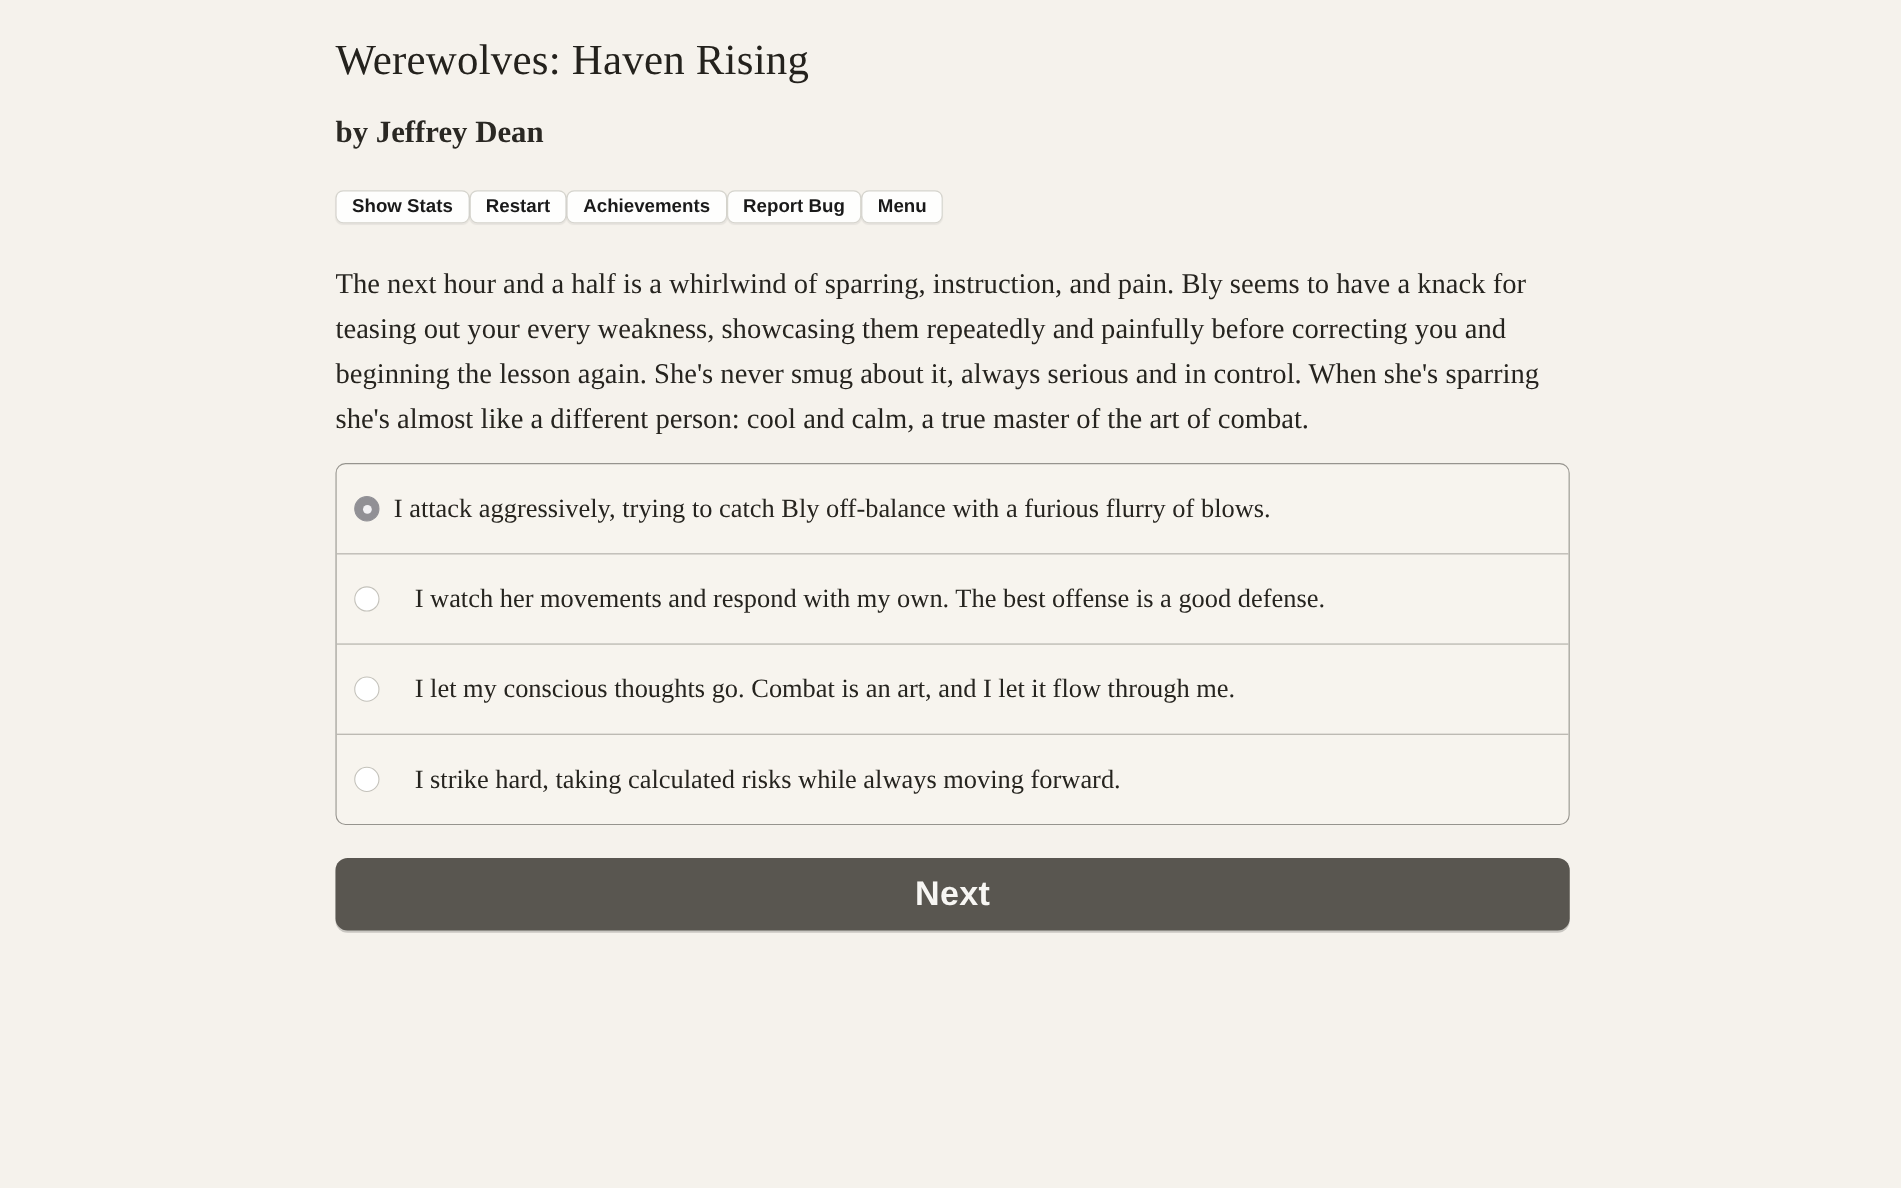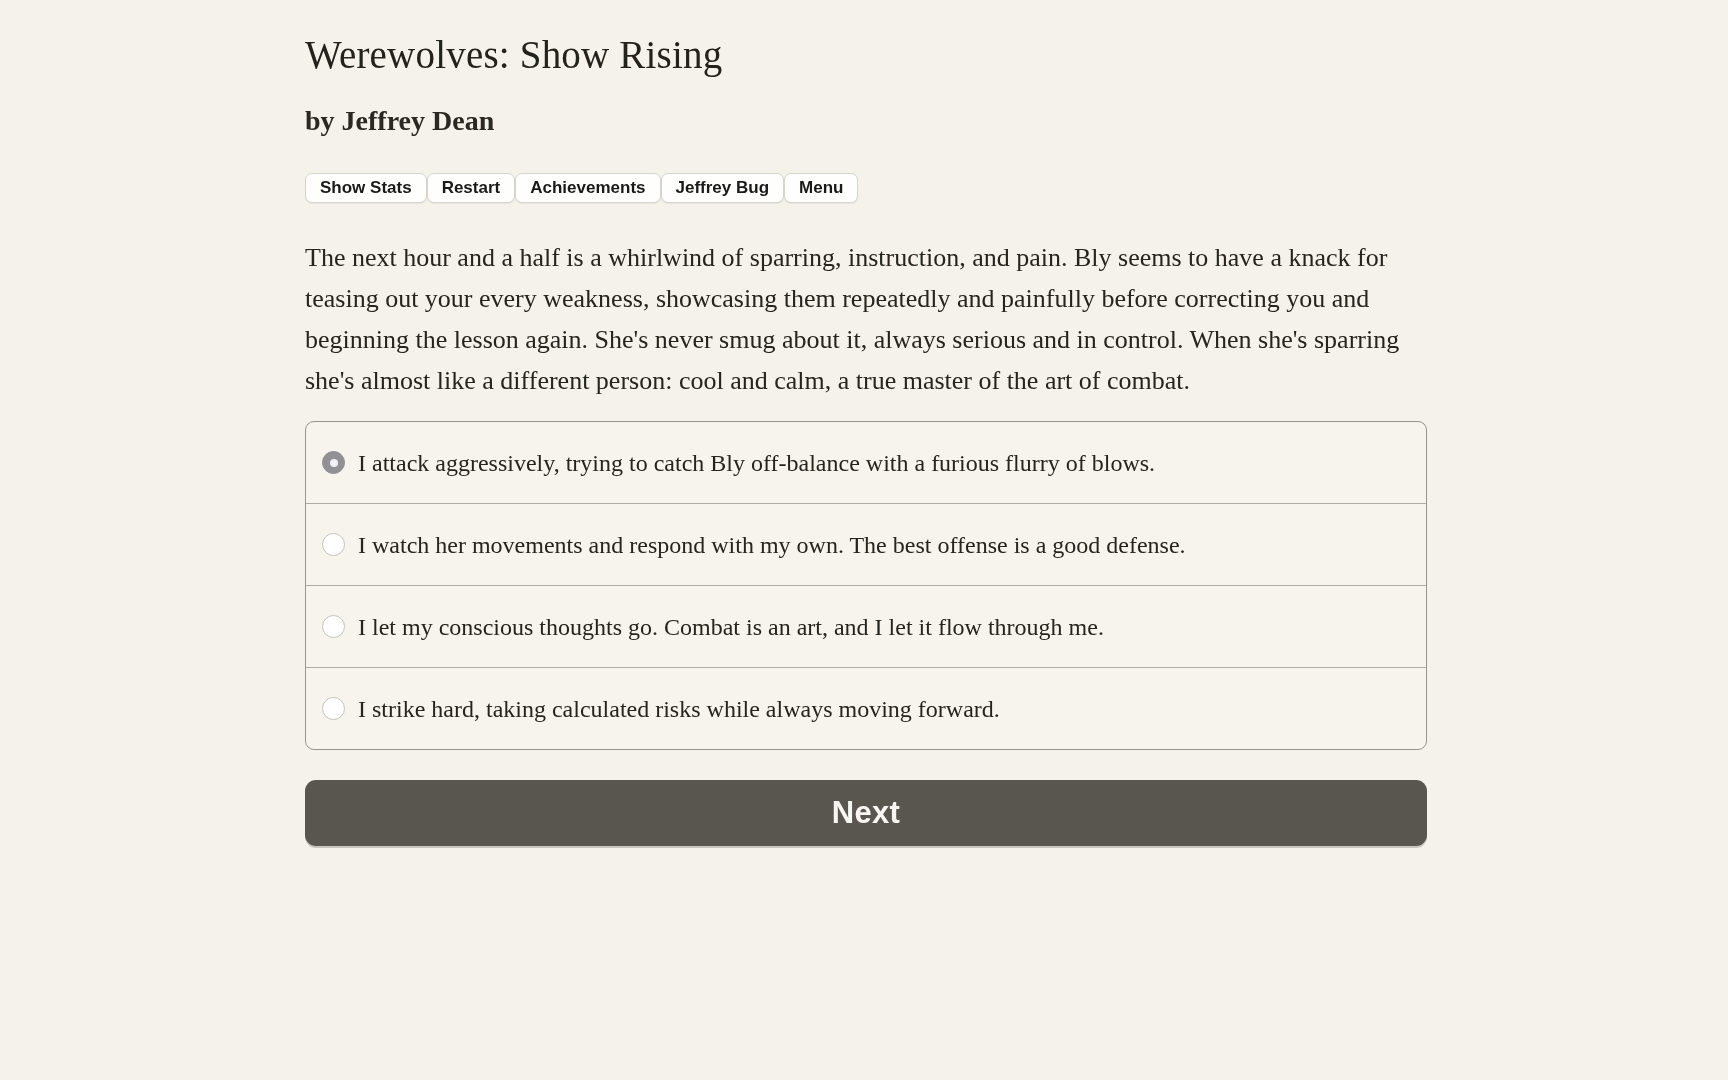--- a/index.html
+++ b/index.html
@@ -65,20 +65,21 @@
   .choice-row {
     display: flex;
     align-items: center;
     height: 81px;
     padding: 0 16px;
     cursor: pointer;
     text-align: right;
   }
   .choice-row + .choice-row {
     border-top: 1px solid #aeaca5;
+    gap: 19px;
   }
   .radio {
     flex: 0 0 auto;
     width: 23px;
     height: 23px;
     border-radius: 50%;
     background: #ffffff;
     border: 1.5px solid #c4c2bb;
     box-sizing: border-box;
     margin-right: 13px;
@@ -119,30 +120,30 @@
     letter-spacing: 0.3px;
     box-shadow: 0 2px 0 rgba(0,0,0,0.18);
     cursor: pointer;
   }
 </style>
 </head>
 <body>
 
 <div class="content">
 
-  <h1 class="game-title">Werewolves: Show Rising</h1>
+  <h1 class="game-title">Werewolves: Haven Rising</h1>
 
   <p class="byline">by Jeffrey Dean</p>
 
   <div class="toolbar">
 
   <button class="toolbar-button">Show Stats</button>
       <button class="toolbar-button">Restart</button>
       <button class="toolbar-button">Achievements</button>
-      <button class="toolbar-button">Jeffrey Bug</button>
+      <button class="toolbar-button">Report Bug</button>
       <button class="toolbar-button">Menu</button>
     </div>
 
   <p class="story-paragraph">The next hour and a half is a whirlwind of sparring, instruction, and pain. Bly seems to have a knack for teasing out your every weakness, showcasing them repeatedly and painfully before correcting you and beginning the lesson again. She's never smug about it, always serious and in control. When she's sparring she's almost like a different person: cool and calm, a true master of the art of combat.</p>
 
   <div class="choices-box">
 
   <div class="choice-row">
         <span class="radio selected"></span>
         <span class="choice-label">I attack aggressively, trying to catch Bly off-balance with a furious flurry of blows.</span>

